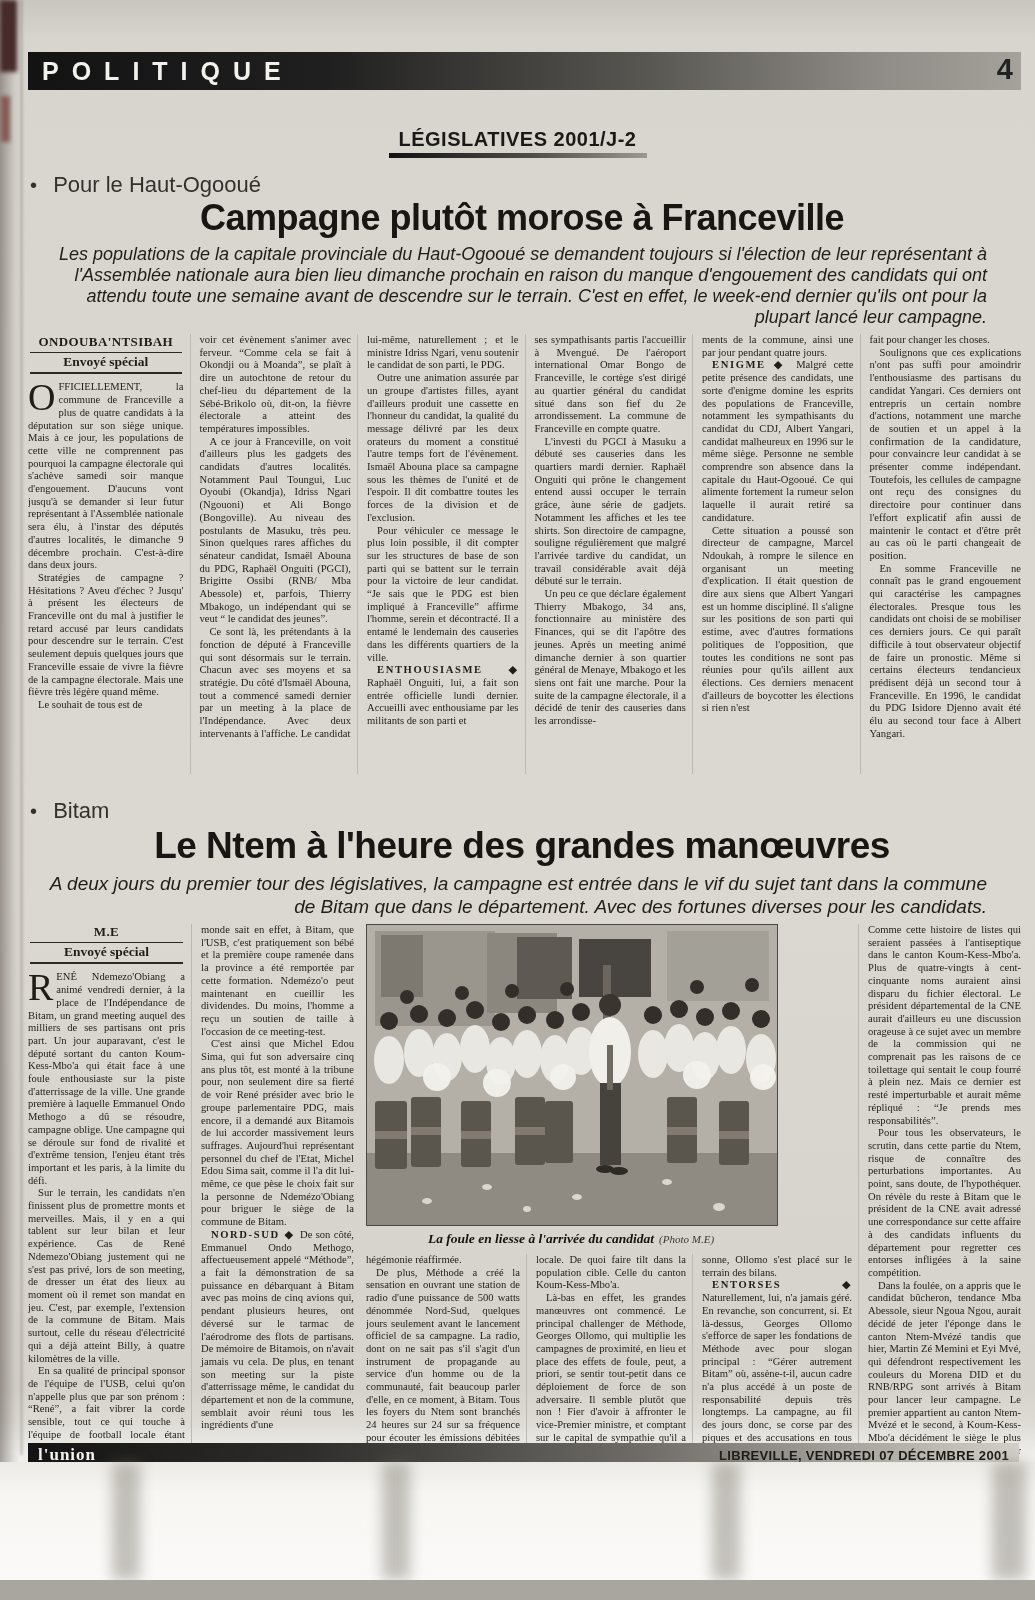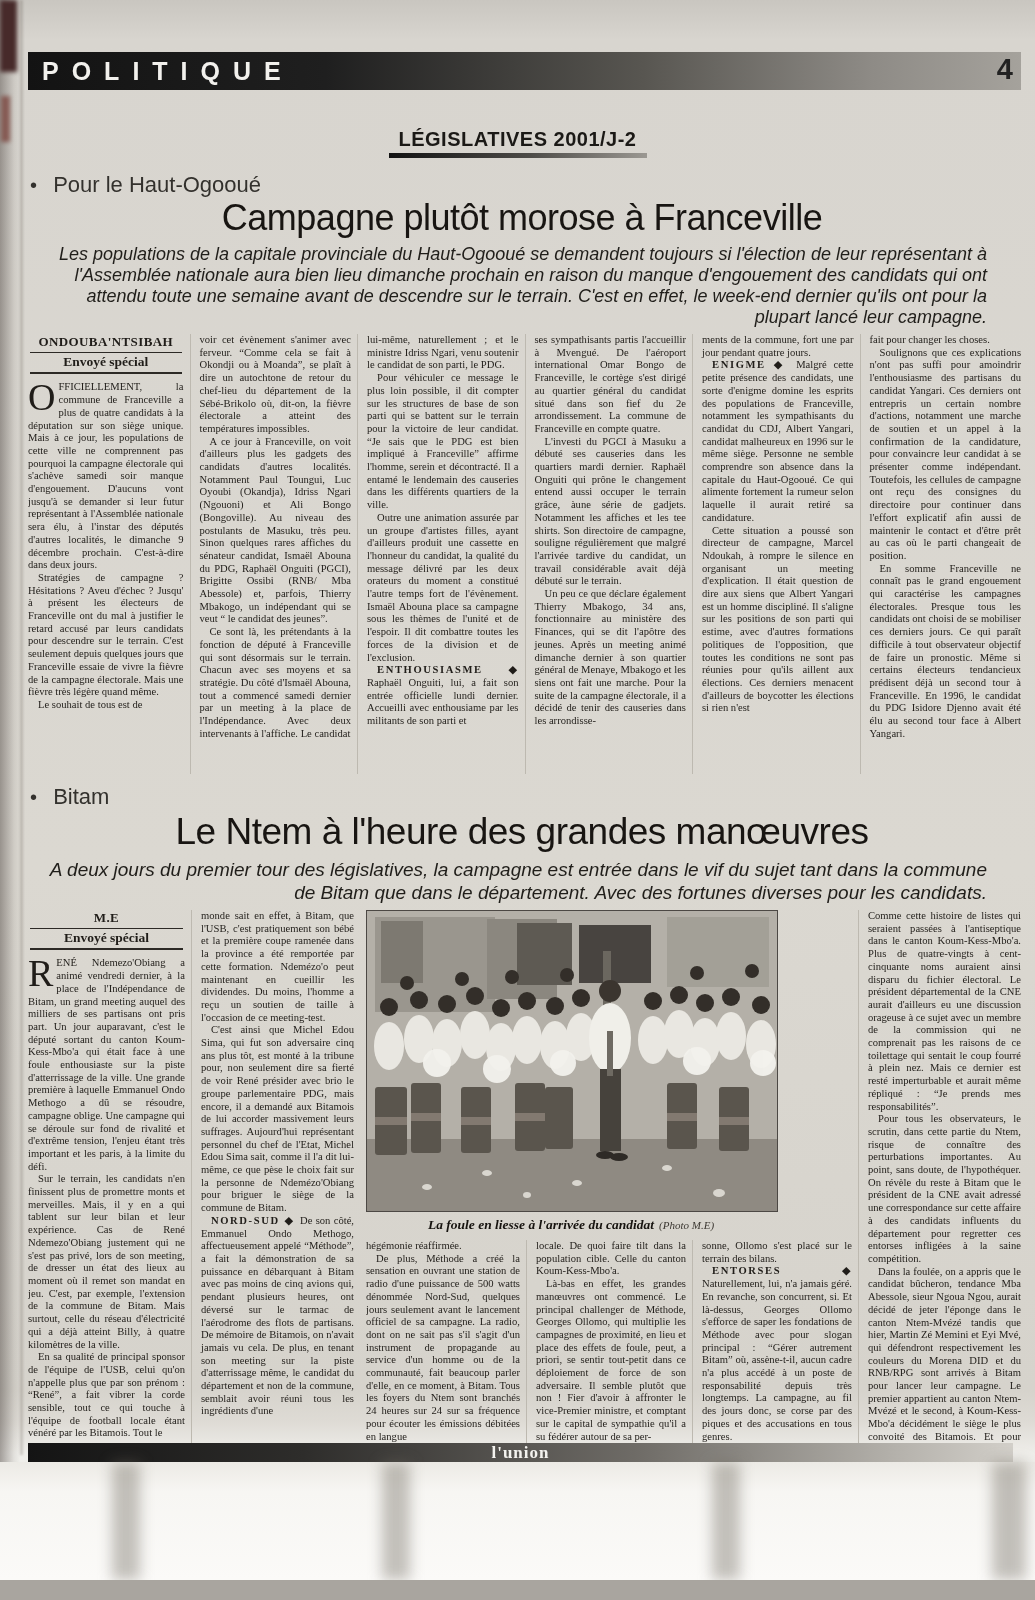--- a/index.html
+++ b/index.html
@@ -29,21 +29,21 @@
   }
   .section-title{font-family:"Liberation Sans",sans-serif;font-weight:bold;font-size:25px;letter-spacing:13px;color:#f2f1ed;padding-left:14px;}
   .page-number{position:absolute;right:8px;top:1px;font-family:"Liberation Sans",sans-serif;font-weight:bold;font-size:29px;color:#222;}
   .banner{margin-top:6px;text-align:center;}
   .banner-text{display:inline-block;font-family:"Liberation Sans",sans-serif;font-weight:bold;font-size:20px;letter-spacing:.5px;color:#1b1916;margin-top:32px;}
   .banner-rule{width:258px;height:5px;margin:2px auto 0;background:linear-gradient(90deg,#121212,#4e4c48 55%,#9b9892 100%);}
 
   
   .kicker{margin:14px 0 0 30px;font-family:"Liberation Sans",sans-serif;font-size:22px;line-height:25px;color:#33312d;}
   .kicker .bullet{font-size:20px;margin-right:10px;}
-  .headline{margin:0 20px;text-align:center;font-family:"Liberation Sans",sans-serif;font-weight:400;letter-spacing:-.5px;color:#181512;padding-left:9px;}
+  .headline{margin:0 20px;text-align:center;font-family:"Liberation Sans",sans-serif;font-weight:700;letter-spacing:-.5px;color:#181512;padding-left:9px;}
   .headline.h1a{font-size:36px;line-height:40px;}
   .headline.h2a{font-size:37px;line-height:44px;}
   .lede{margin:6px 48px 0;text-align:right;font-family:"Liberation Sans",sans-serif;font-style:italic;font-size:18px;line-height:21px;color:#201e1a;}
   .lede.l2{font-size:19px;line-height:23px;margin-top:4px;}
 
   
   .body-grid{margin:6px 14px 0 28px;display:grid;gap:0 12px;overflow:hidden;}
   .grid-a1{grid-template-columns:repeat(6,1fr);height:440px;}
   .grid-a2{grid-template-columns:157px 157px 486px 157px;height:565px;margin-top:6px;}
   .col{font-size:10.6px;line-height:12.7px;text-align:justify;overflow:hidden;hyphens:auto;}
@@ -61,23 +61,23 @@
   .center-block{overflow:hidden;}
   .photo-frame{width:410px;height:300px;border:1px solid #4c4844;background:#b6b2aa;overflow:hidden;}
   .photo-frame svg{display:block;width:100%;height:100%;}
   .caption-row{width:410px;display:flex;justify-content:center;align-items:baseline;gap:5px;margin:5px 0 7px;}
   .caption{font-weight:bold;font-style:italic;font-size:13.5px;color:#16130f;}
   .credit{font-style:italic;font-size:11px;color:#3c3832;}
   .subcols{display:grid;grid-template-columns:repeat(3,1fr);gap:8px 12px;height:236px;overflow:hidden;}
 
   
   .footer-bar{
-    position:absolute;left:28px;right:22px;top:1443px;height:24px;
+    position:absolute;left:28px;right:16px;top:1443px;height:24px;
     background:linear-gradient(90deg,#141414 0%,#2e2d2b 28%,#6f6c67 62%,#b4b1ab 88%,#d2cfc9 100%);
-    display:flex;align-items:center;justify-content:space-between;padding:0 10px;flex-direction:column;
+    display:flex;align-items:center;justify-content:space-between;padding:0 10px;
   }
   .brand{font-family:"Liberation Serif",serif;font-weight:bold;font-size:17px;color:#f4f3ef;letter-spacing:1px;}
   .dateline{font-family:"Liberation Sans",sans-serif;font-weight:bold;font-size:13px;color:#1d1b18;letter-spacing:.3px;}
 </style>
 </head>
 <body>
 
 <div class="page">
 
   <div class="edge-left"></div>
@@ -114,42 +114,42 @@
           <p>Le souhait de tous est de</p>
         </div>
     </div>
     <div class="col rule-l">
         <p>voir cet évènement s'animer avec ferveur. “Comme cela se fait à Okondji ou à Moanda”, se plaît à dire un autochtone de retour du chef-lieu du département de la Sébé-Brikolo où, dit-on, la fièvre électorale a atteint des températures impossibles.</p>
         <p>A ce jour à Franceville, on voit d'ailleurs plus les gadgets des candidats d'autres localités. Notamment Paul Toungui, Luc Oyoubi (Okandja), Idriss Ngari (Ngouoni) et Ali Bongo (Bongoville). Au niveau des postulants de Masuku, très peu. Sinon quelques rares affiches du sénateur candidat, Ismaël Abouna du PDG, Raphaël Onguiti (PGCI), Brigitte Ossibi (RNB/ Mba Abessole) et, parfois, Thierry Mbakogo, un indépendant qui se veut “ le candidat des jeunes”.</p>
         <p>Ce sont là, les prétendants à la fonction de député à Franceville qui sont désormais sur le terrain. Chacun avec ses moyens et sa stratégie. Du côté d'Ismaël Abouna, tout a commencé samedi dernier par un meeting à la place de l'Indépendance. Avec deux intervenants à l'affiche. Le candidat</p>
       </div>
     <div class="col rule-l">
         <p>lui-même, naturellement ; et le ministre Idriss Ngari, venu soutenir le candidat de son parti, le PDG.</p>
+        <p>Outre une animation assurée par un groupe d'artistes filles, ayant d'ailleurs produit une cassette en l'honneur du candidat, la qualité du message délivré par les deux orateurs du moment a constitué l'autre temps fort de l'évènement. Ismaël Abouna place sa campagne sous les thèmes de l'unité et de l'espoir. Il dit combattre toutes les forces de la division et de l'exclusion.</p>
         <p>Pour véhiculer ce message le plus loin possible, il dit compter sur les structures de base de son parti qui se battent sur le terrain pour la victoire de leur candidat. “Je sais que le PDG est bien impliqué à Franceville” affirme l'homme, serein et décontracté. Il a entamé le lendemain des causeries dans les différents quartiers de la ville.</p>
-        <p>Outre une animation assurée par un groupe d'artistes filles, ayant d'ailleurs produit une cassette en l'honneur du candidat, la qualité du message délivré par les deux orateurs du moment a constitué l'autre temps fort de l'évènement. Ismaël Abouna place sa campagne sous les thèmes de l'unité et de l'espoir. Il dit combattre toutes les forces de la division et de l'exclusion.</p>
         <p><span class="subhead">ENTHOUSIASME ◆ </span>Raphaël Onguiti, lui, a fait son entrée officielle lundi dernier. Accueilli avec enthousiame par les militants de son parti et</p>
       </div>
     <div class="col rule-l">
         <p>ses sympathisants partis l'accueillir à Mvengué. De l'aéroport international Omar Bongo de Franceville, le cortège s'est dirigé au quartier général du candidat situé dans son fief du 2e arrondissement. La commune de Franceville en compte quatre.</p>
         <p>L'investi du PGCI à Masuku a débuté ses causeries dans les quartiers mardi dernier. Raphaël Onguiti qui prône le changement entend aussi occuper le terrain grâce, àune série de gadjets. Notamment les affiches et les tee shirts. Son directoire de campagne, souligne régulièrement que malgré l'arrivée tardive du candidat, un travail considérable avait déjà débuté sur le terrain.</p>
         <p>Un peu ce que déclare également Thierry Mbakogo, 34 ans, fonctionnaire au ministère des Finances, qui se dit l'apôtre des jeunes. Après un meeting animé dimanche dernier à son quartier général de Menaye, Mbakogo et les siens ont fait une marche. Pour la suite de la campagne électorale, il a décidé de tenir des causeries dans les arrondisse-</p>
       </div>
     <div class="col rule-l">
-        <p>ments de la commune, fort une par jour pendant quatre jours.</p>
+        <p>ments de la commune, ainsi une par jour pendant quatre jours.</p>
         <p><span class="subhead">ENIGME ◆ </span>Malgré cette petite présence des candidats, une sorte d'enigme domine les esprits des populations de Franceville, notamment les sympathisants du candidat du CDJ, Albert Yangari, candidat malheureux en 1996 sur le même siège. Personne ne semble comprendre son absence dans la capitale du Haut-Ogooué. Ce qui alimente fortement la rumeur selon laquelle il aurait retiré sa candidature.</p>
         <p>Cette situation a poussé son directeur de campagne, Marcel Ndoukah, à rompre le silence en organisant un meeting d'explication. Il était question de dire aux siens que Albert Yangari est un homme discipliné. Il s'aligne sur les positions de son parti qui estime, avec d'autres formations politiques de l'opposition, que toutes les conditions ne sont pas réunies pour qu'ils aillent aux élections. Ces derniers menacent d'ailleurs de boycotter les élections si rien n'est</p>
       </div>
     <div class="col rule-l">
         <p>fait pour changer les choses.</p>
         <p>Soulignons que ces explications n'ont pas suffi pour amoindrir l'enthousiasme des partisans du candidat Yangari. Ces derniers ont entrepris un certain nombre d'actions, notamment une marche de soutien et un appel à la confirmation de la candidature, pour convaincre leur candidat à se présenter comme indépendant. Toutefois, les cellules de campagne ont reçu des consignes du directoire pour continuer dans l'effort explicatif afin aussi de maintenir le contact et d'être prêt au cas où le parti changeait de position.</p>
         <p>En somme Franceville ne connaît pas le grand engouement qui caractérise les campagnes électorales. Presque tous les candidats ont choisi de se mobiliser ces derniers jours. Ce qui paraît difficile à tout observateur objectif de faire un pronostic. Même si certains électeurs tendancieux prédisent déjà un second tour à Franceville. En 1996, le candidat du PDG Isidore Djenno avait été élu au second tour face à Albert Yangari.</p>
       </div>
   </div>
 
-  <div class="kicker" style="margin-top:10px;">
+  <div class="kicker" style="margin-top:24px;">
     <span class="bullet">•</span>
     <span>Bitam</span>
   </div>
   <h1 class="headline h2a">Le Ntem à l'heure des grandes manœuvres</h1>
   <div class="lede l2">A deux jours du premier tour des législatives, la campagne est entrée dans le vif du sujet tant dans la commune de Bitam que dans le département. Avec des fortunes diverses pour les candidats.</div>
 
   <div class="body-grid grid-a2">
     <div class="col">
       <div class="byline">
         <div class="author">M.E</div>

